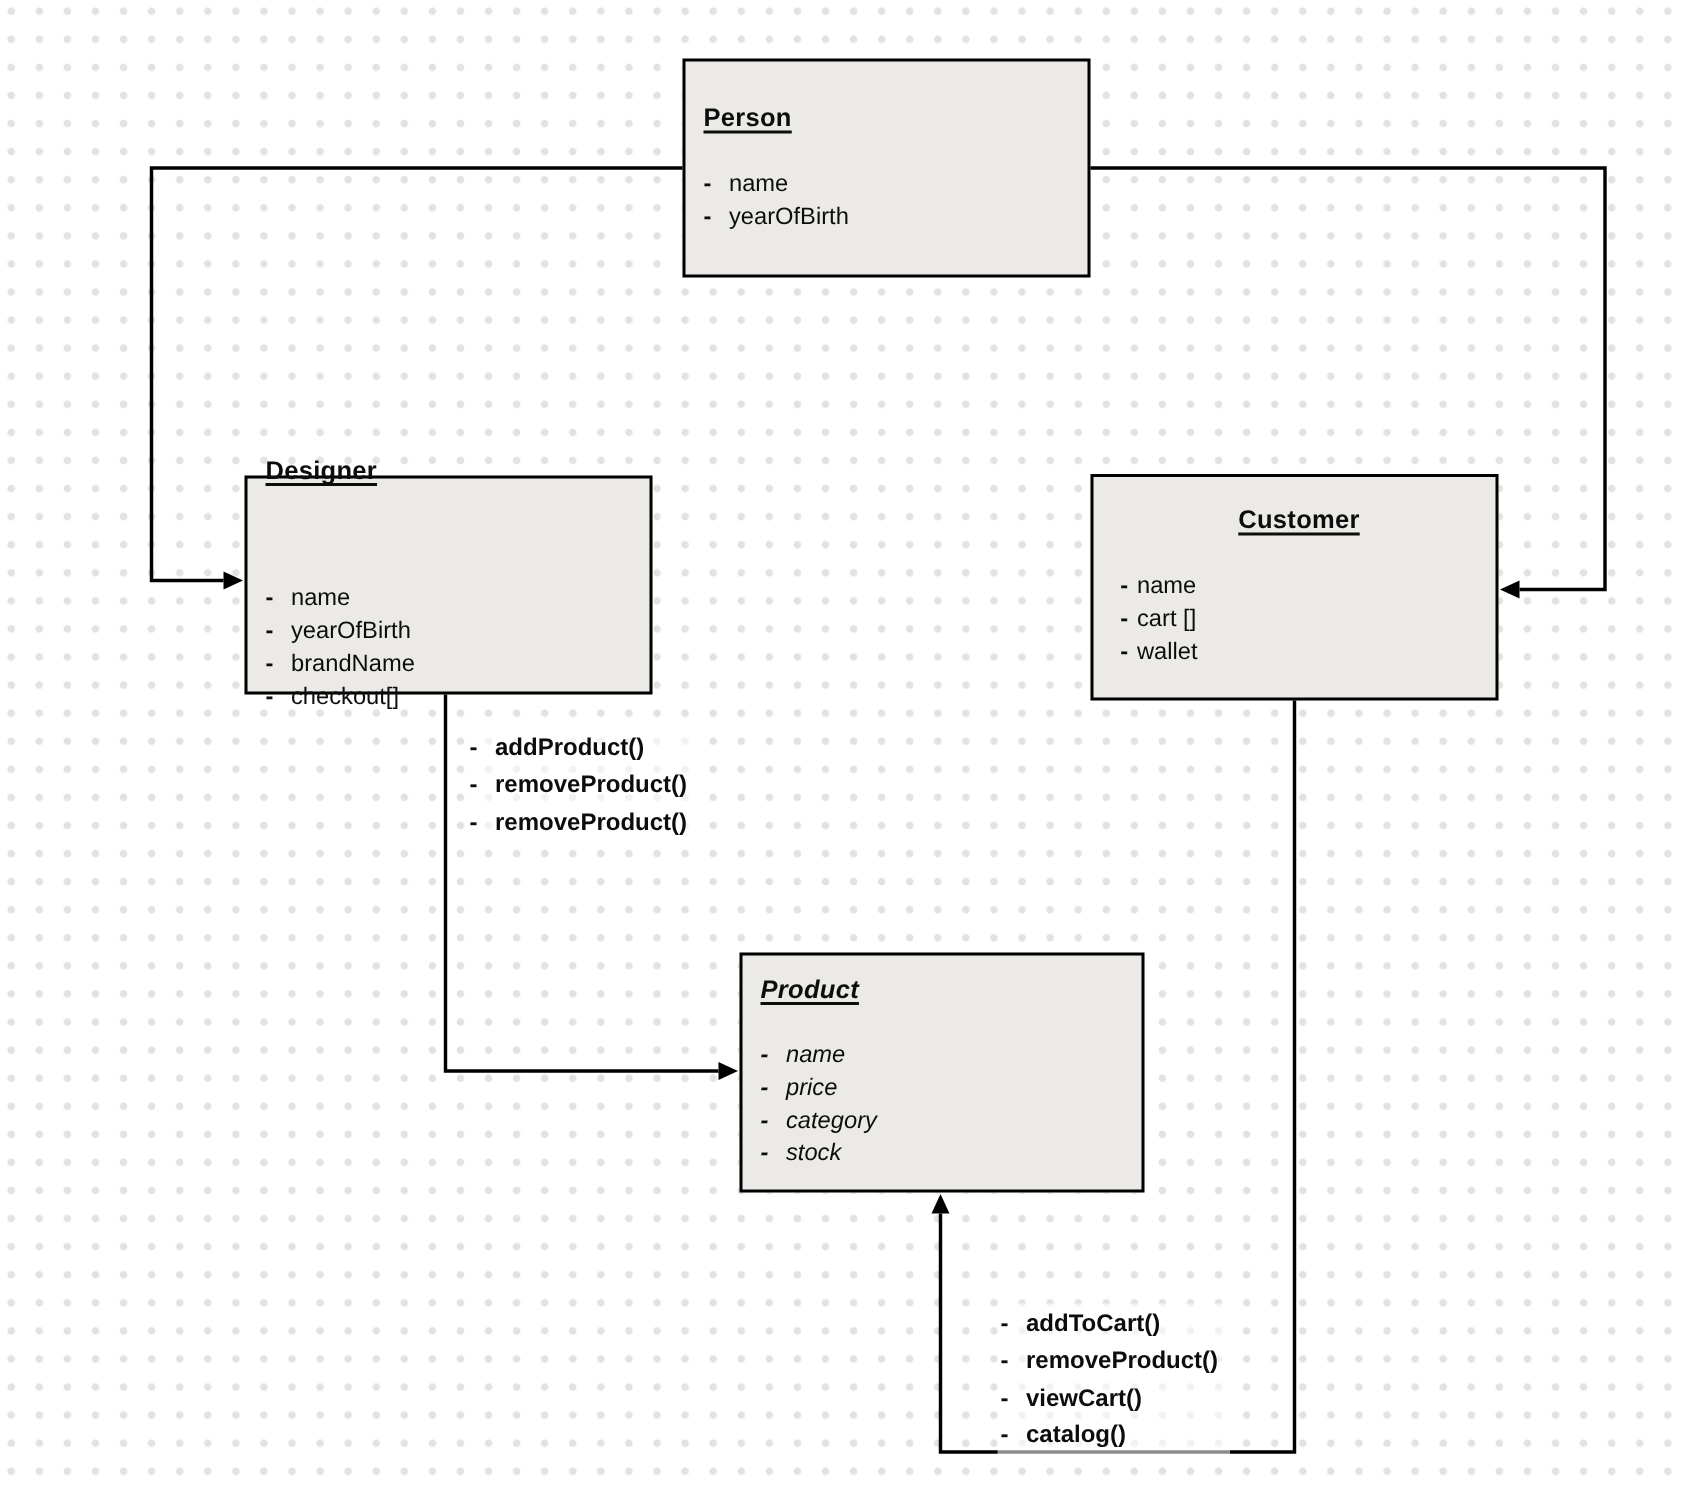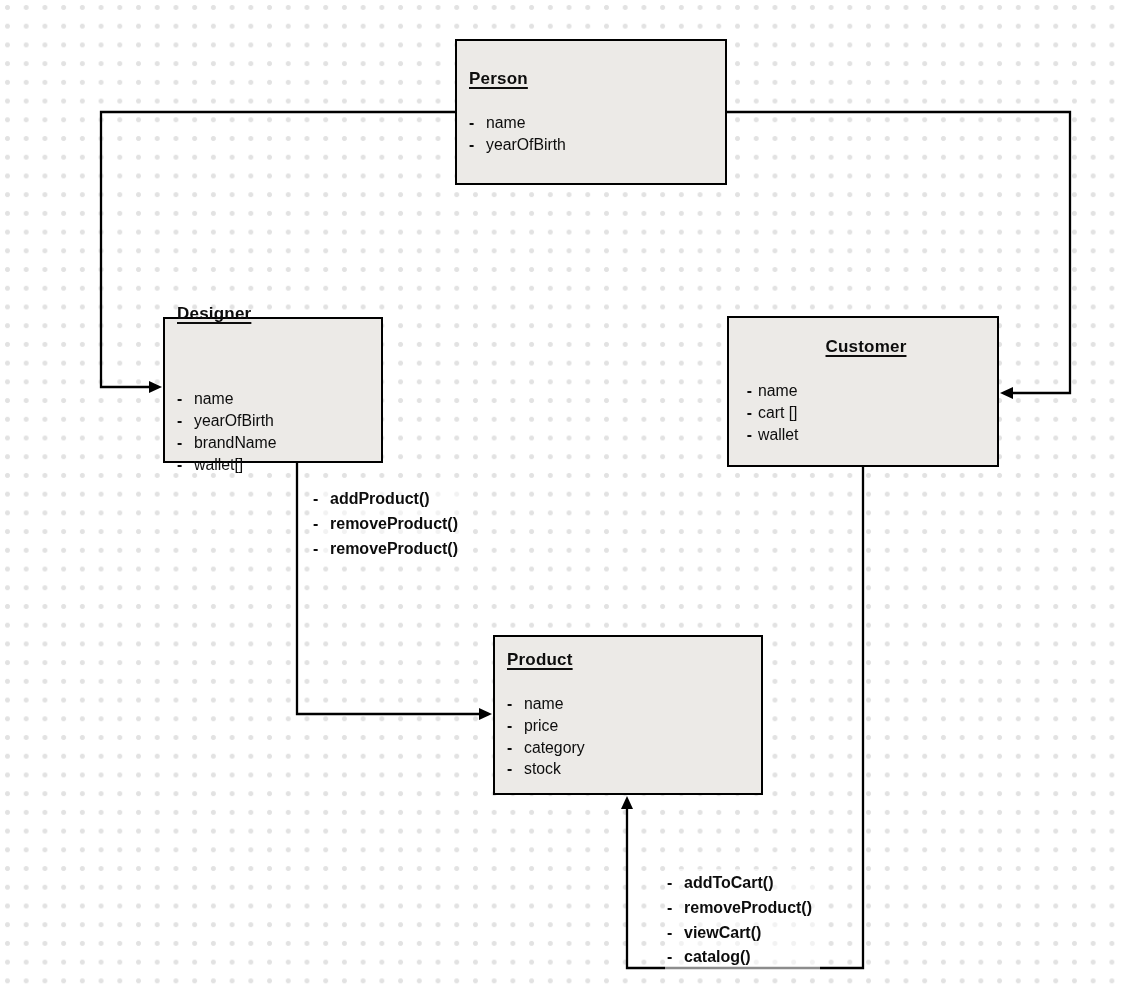--- a/index.html
+++ b/index.html
@@ -38,23 +38,23 @@
     text-decoration: underline;
     text-decoration-thickness: 1.7px;
     text-underline-offset: 3px;
     margin-bottom: 23px;
   }
   .row { display: flex; align-items: baseline; line-height: 21.8px; font-size: 15.8px; }
   .dash { font-weight: bold; width: 17px; flex: none; }
   .label { white-space: nowrap; }
 
   #box-person   { left: 455px; top: 39px;  width: 272px; height: 146px; }
-  #box-designer { left: 163px; top: 317px; width: 220px; height: 146px; gap: 41px; }
+  #box-designer { left: 163px; top: 317px; width: 272px; height: 146px; gap: 41px; }
   #box-customer { left: 727px; top: 316px; width: 272px; height: 151px; text-align: center; }
-  #box-product  { left: 493px; top: 635px; width: 270px; height: 160px; }
+  #box-product  { left: 493px; top: 635px; width: 270px; height: 160px; font-style: italic; }
 
   .method-list {
     position: absolute;
     background: rgba(255,255,255,0.55);
     padding: 2px 8px 3px 2px;
   }
   .method-list .row { line-height: 24.8px; font-size: 16px; font-weight: 600; }
   #methods-designer { left: 311px; top: 485px; }
   #methods-customer { left: 665px; top: 869px; }
 </style>
@@ -106,21 +106,21 @@
       <div class="row">
         <span class="dash">-</span>
         <span class="label">yearOfBirth</span>
       </div>
       <div class="row">
         <span class="dash">-</span>
         <span class="label">brandName</span>
       </div>
       <div class="row">
         <span class="dash">-</span>
-        <span class="label">wallet[]</span>
+        <span class="label">checkout[]</span>
       </div>
     </div>
   </div>
 
   <div class="uml-box" id="box-customer">
     <div class="uml-title">Customer</div>
     <div class="uml-attrs">
       <div class="row">
         <span class="dash">-</span>
         <span class="label">name</span>

